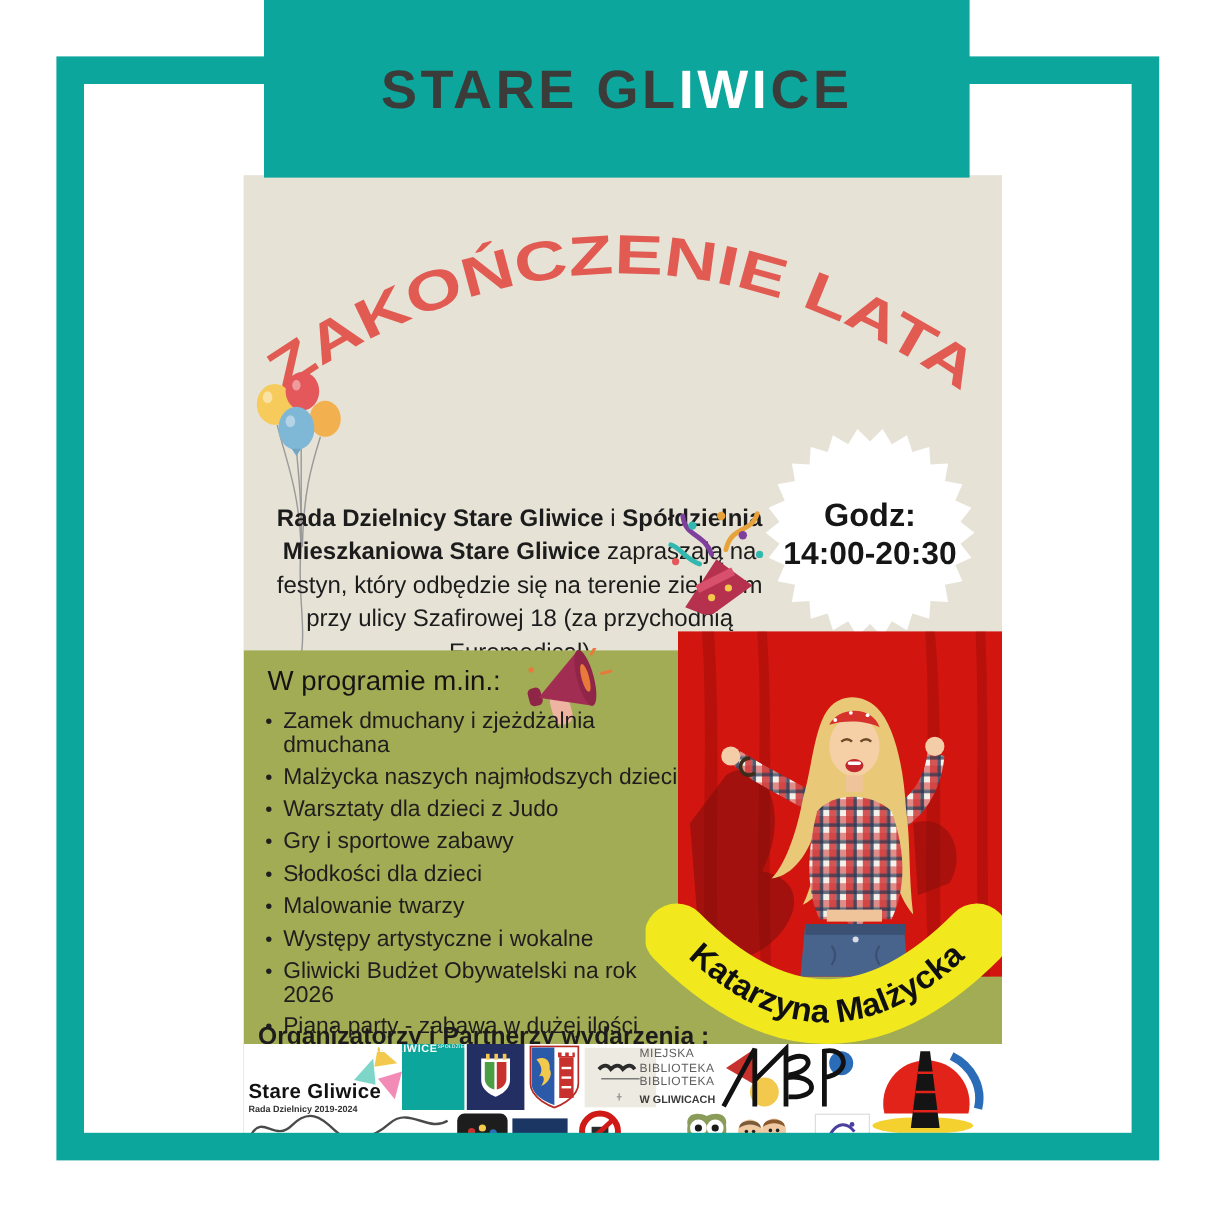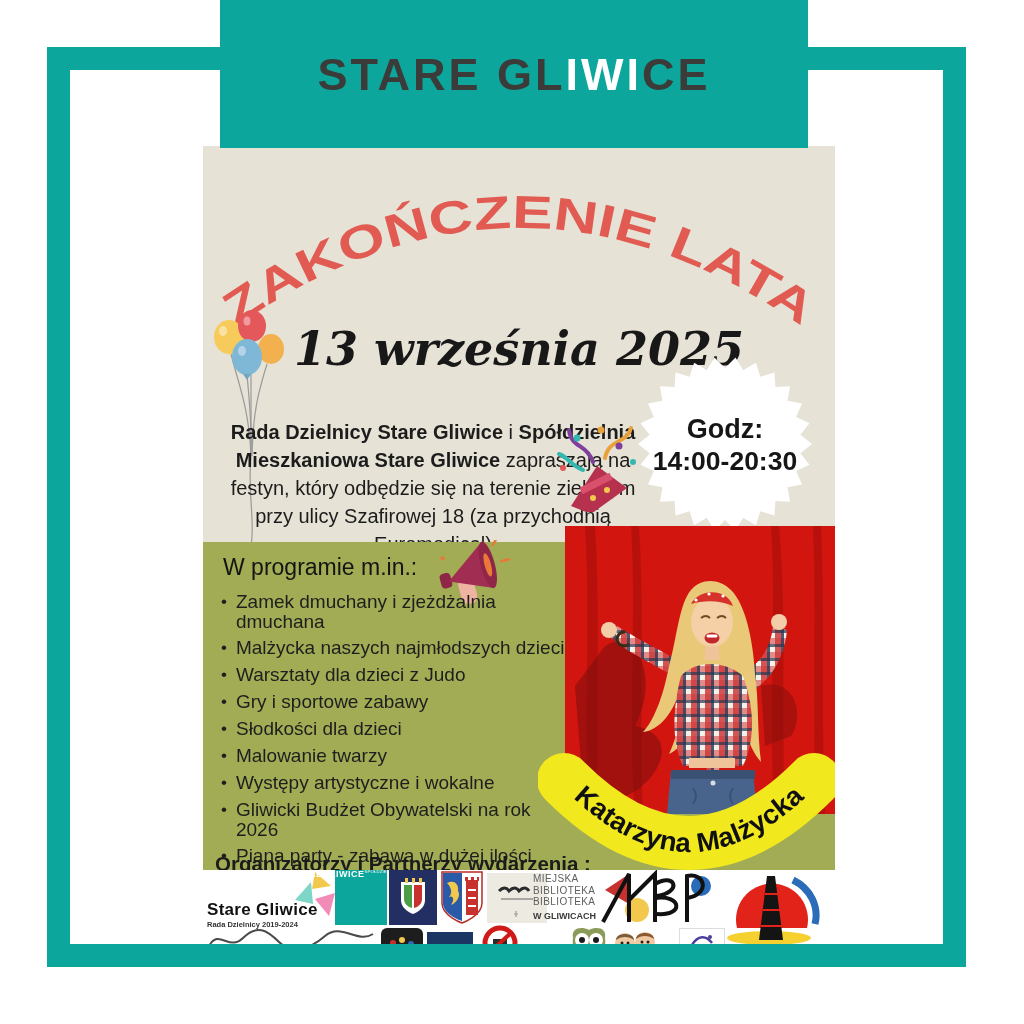--- a/index.html
+++ b/index.html
@@ -63,21 +63,20 @@
 
   <div class="poster">
 
     <svg class="arch-svg" width="632" height="195" viewBox="0 0 632 195">
       <path id="archPath" d="M 28 170 Q 316 -34 604 170" fill="none"></path>
       <text font-family="Liberation Sans,sans-serif" font-size="46" font-weight="700" fill="#E25B52">
         <textPath href="#archPath" startOffset="50%" text-anchor="middle" textLength="608" lengthAdjust="spacingAndGlyphs">ZAKOŃCZENIE LATA</textPath>
       </text>
     </svg>
 
-    <div class="date">13 września 2025</div>
 
     <svg class="balloons" width="100" height="262" viewBox="0 0 100 262">
       <g fill="none" stroke="#9a9a9a" stroke-width="1.2">
         <path d="M 22 50 C 30 82 40 104 42 152"></path>
         <path d="M 42 40 C 42 82 42 104 42 152"></path>
         <path d="M 58 60 C 50 86 44 106 43 152"></path>
         <path d="M 38 70 C 40 96 43 116 42 152"></path>
         <path d="M 42 152 C 38 192 48 220 40 254"></path>
       </g>
       <ellipse cx="20" cy="33" rx="15" ry="17" fill="#F6CB5C"></ellipse>

